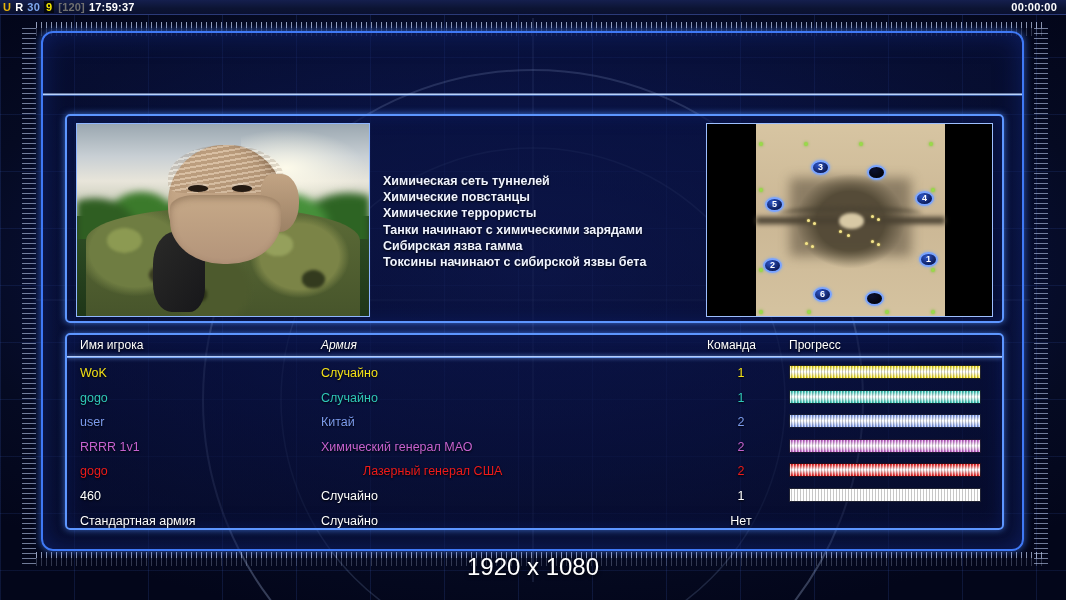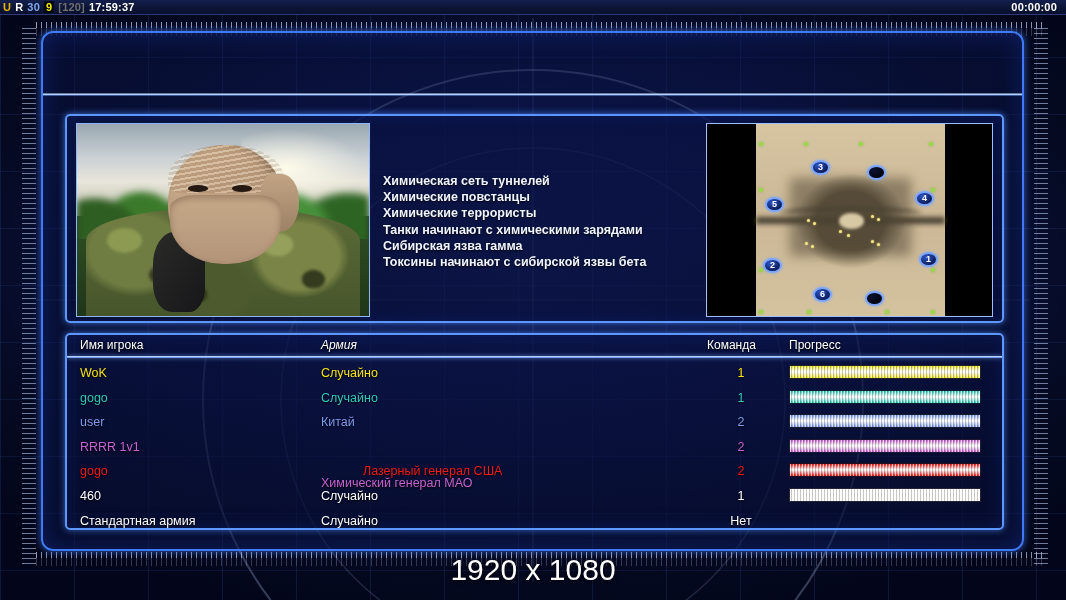--- a/index.html
+++ b/index.html
@@ -284,21 +284,21 @@
     background-size:100% 100%;
   }
   .pbar::after{
     content:""; position:absolute; inset:0;
     background:repeating-linear-gradient(to right, rgba(255,255,255,.58) 0 1px, rgba(0,0,0,.22) 1px 2px, rgba(0,0,0,0) 2px 3px);
   }
 
   
   #resolution{
     position:absolute; left:0; right:0; top:553px;
-    text-align:center; font-size:30px; color:#ffffff;
+    text-align:center; font-size:24px; color:#ffffff;
     text-shadow:0 1px 4px rgba(0,0,0,.95);
     z-index:30;
   }
 </style>
 </head>
 <body>
 
 <div id="backdrop">
   <div id="grid"></div>
   <svg id="arcs" viewBox="0 0 1066 600" preserveAspectRatio="none">
@@ -426,21 +426,21 @@
         <div class="prow" style="top: 76.2px; text-decoration: underline;">
           <span class="pname" style="color: rgb(125, 156, 238);">user</span>
           <span class="parmy" style="color: rgb(125, 156, 238);">Китай</span>
           <span class="pteam" style="color: rgb(125, 156, 238);">2</span>
           <div class="pbarwrap">
             <div class="pbar" style="width: 100%; background: linear-gradient(rgb(125, 156, 238), rgb(255, 255, 255) 48%, rgb(125, 156, 238));"></div>
           </div>
         </div>
         <div class="prow" style="top: 100.8px;">
           <span class="pname" style="color: rgb(197, 98, 207);">RRRR 1v1</span>
-          <span class="parmy" style="color: rgb(197, 98, 207); margin-top: 36px;">Химический генерал МАО</span>
+          <span class="parmy" style="color: rgb(197, 98, 207);">Химический генерал МАО</span>
           <span class="pteam" style="color: rgb(197, 98, 207);">2</span>
           <div class="pbarwrap">
             <div class="pbar" style="width: 100%; background: linear-gradient(rgb(197, 98, 207), rgb(255, 255, 255) 48%, rgb(197, 98, 207));"></div>
           </div>
         </div>
         <div class="prow" style="top: 125.4px;">
           <span class="pname" style="color: rgb(238, 27, 27);">gogo</span>
           <span class="parmy" style="color: rgb(238, 27, 27); margin-left: 42px;">Лазерный генерал США</span>
           <span class="pteam" style="color: rgb(238, 27, 27);">2</span>
           <div class="pbarwrap">

